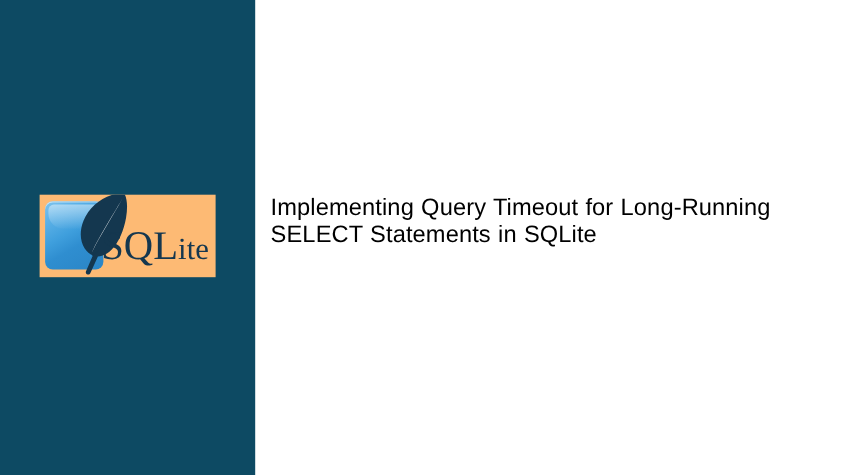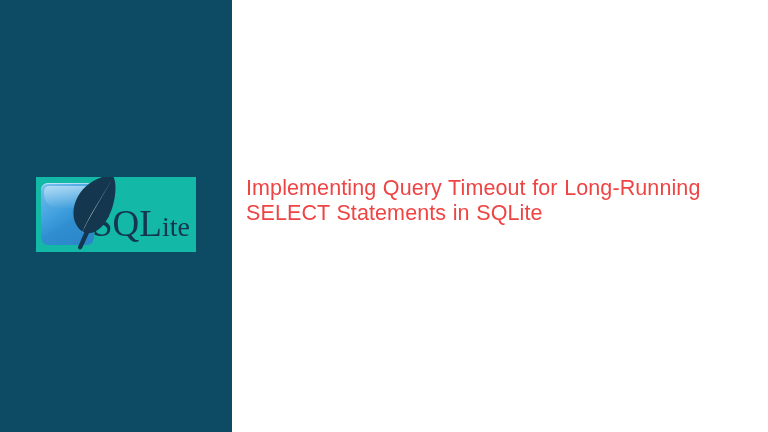--- a/index.html
+++ b/index.html
@@ -28,21 +28,21 @@
     height: 432px;
     background: #0d4a63;
   }
   
   #logo-plate {
     position: absolute;
     left: 36px;
     top: 177px;
     width: 160px;
     height: 75px;
-    background: #14b8a6;
+    background: #fdba74;
     overflow: hidden;
   }
   #logo-inner {
     position: absolute;
     left: 0;
     top: 0;
     width: 160px;
     height: 75px;
   }
   #logo-square {
@@ -95,21 +95,21 @@
   #title {
     position: absolute;
     left: 246px;
     top: 176px;
     width: 512px;
     margin: 0;
     font-family: "Liberation Sans", sans-serif;
     font-size: 21.5px;
     line-height: 25.2px;
     font-weight: 400;
-    color: #ef4444;
+    color: #000000;
     letter-spacing: 0.1px;
     word-spacing: 0.5px;
   }
 </style>
 </head>
 <body>
 
 <div id="slide">
 
   <div id="sidebar"></div>

